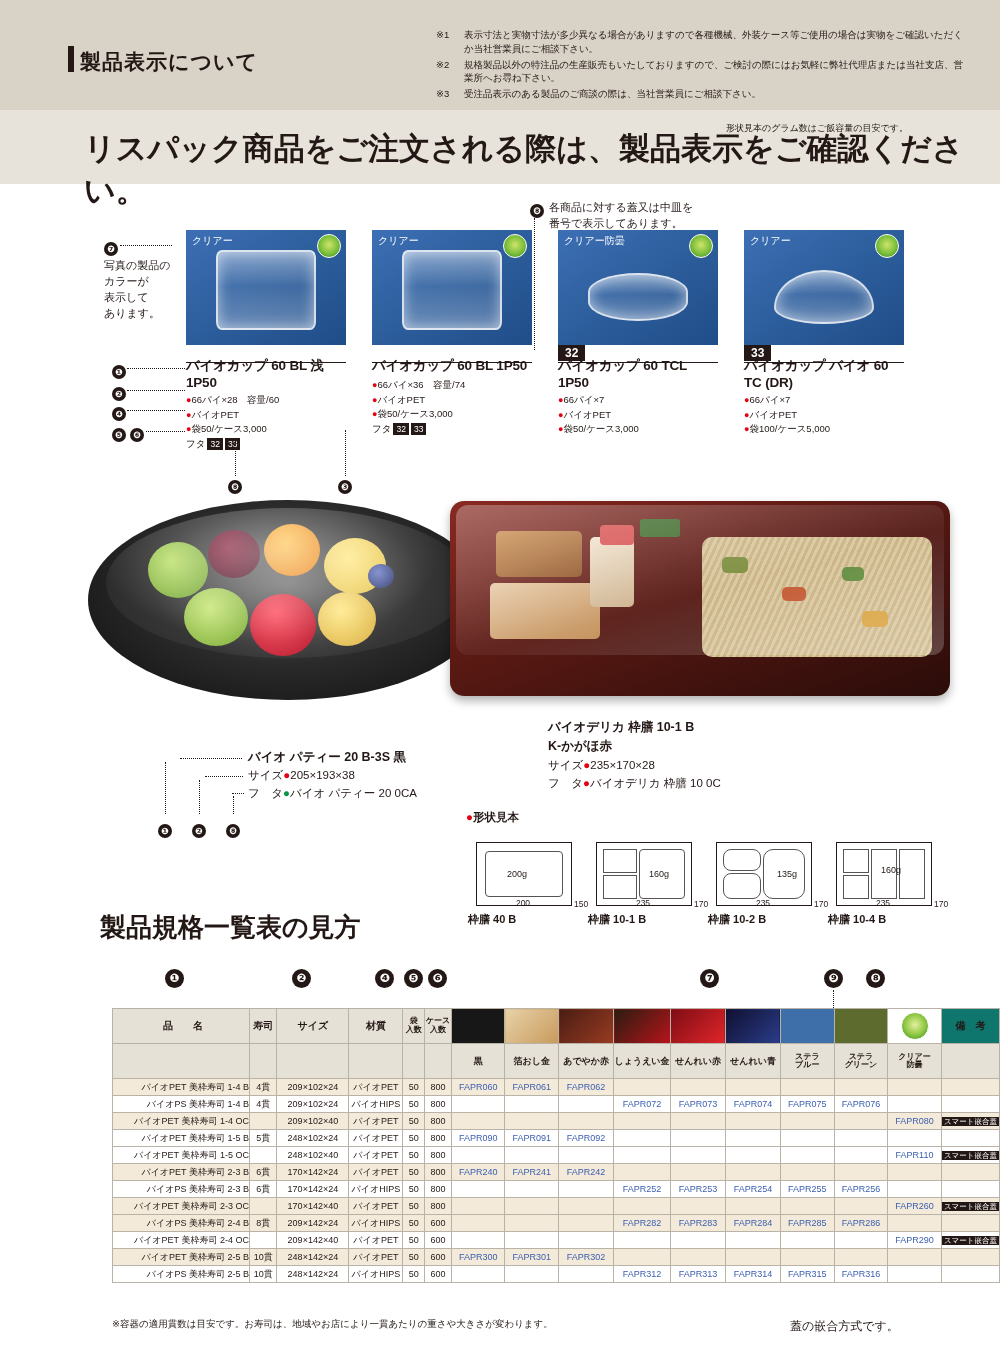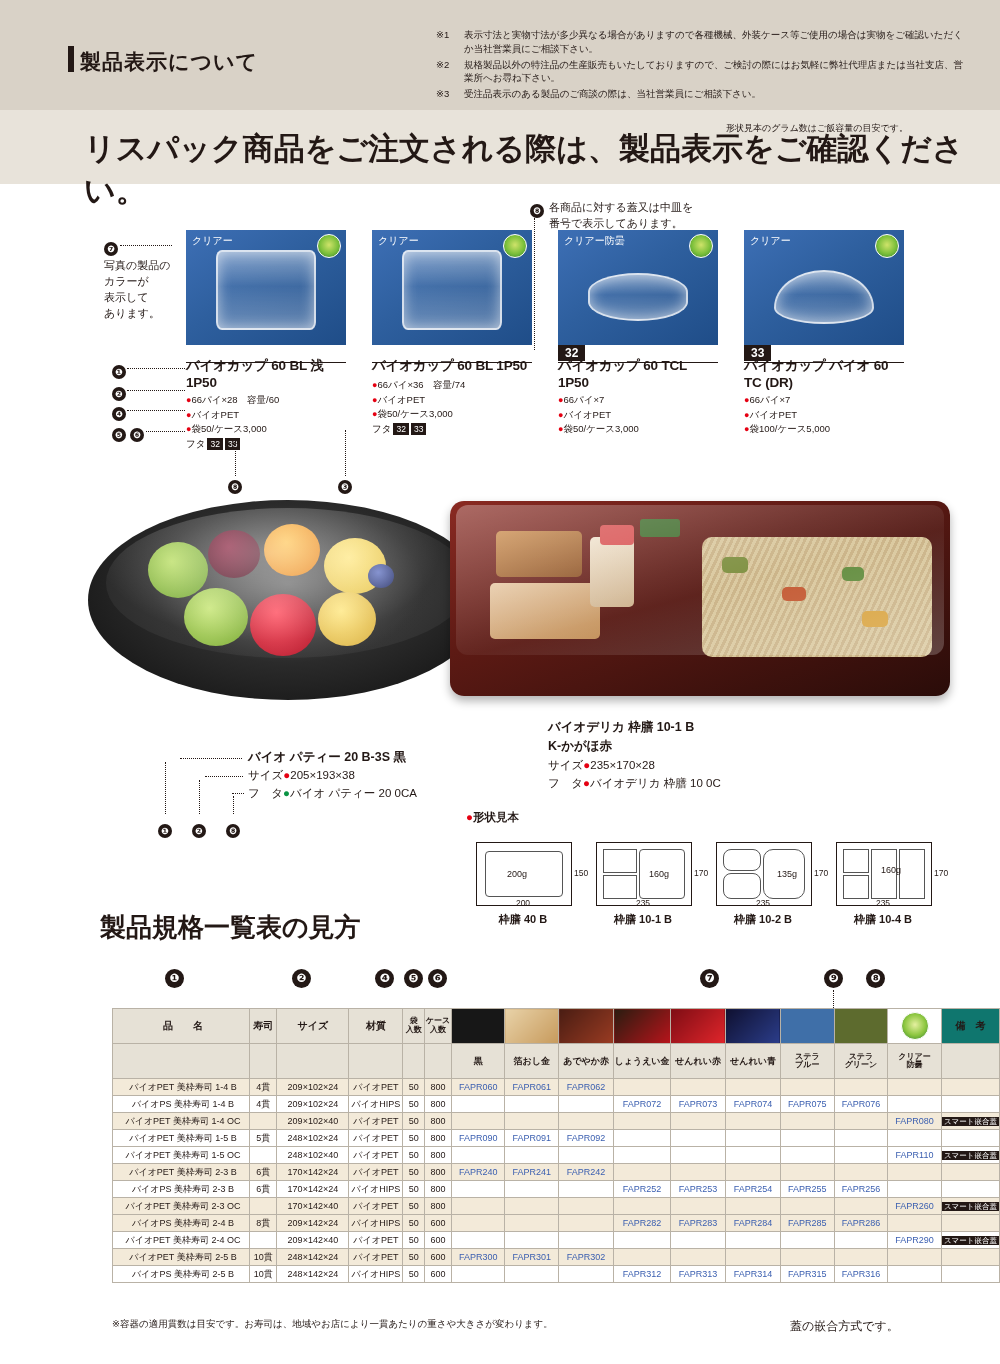--- a/index.html
+++ b/index.html
@@ -68,32 +68,32 @@
   .cap .nm{font-weight:bold;font-size:12.5px;}
   .cap .rd{color:#e50012;}
   .cap .gr{color:#0b9444;}
 
   
   .shapes{position:absolute;left:466px;top:812px;width:460px;height:130px;}
   .shp-title{position:absolute;left:466px;top:810px;font-size:11.5px;font-weight:bold;color:#231815;}
   .shp-box{position:absolute;top:30px;width:94px;height:62px;border:1.4px solid #231815;background:#fff;}
   .shp-in{position:absolute;border:1px solid #555;}
   .shp-g{position:absolute;font-size:9px;color:#231815;}
-  .shp-lbl{position:absolute;top:100px;width:110px;text-align:center;font-size:11px;font-weight:bold;color:#231815;}
+  .shp-lbl{position:absolute;top:100px;width:110px;text-align:left;font-size:11px;font-weight:bold;color:#231815;}
   .shp-w{position:absolute;top:86px;width:94px;text-align:center;font-size:8.5px;color:#231815;}
-  .shp-h{position:absolute;font-size:8.5px;color:#231815;}
+  .shp-h{position:absolute;font-size:8.5px;color:#231815;margin-top:31px;}
   .shp-note{position:absolute;left:726px;top:122px;font-size:9px;color:#231815;}
 
   
   .sec2-title{position:absolute;left:100px;top:910px;font-size:26px;font-weight:bold;color:#231815;}
   .tbl{position:absolute;left:112px;top:1008px;border-collapse:collapse;font-size:9px;color:#231815;}
   .tbl th,.tbl td{border:.6px solid #b9b2a6;padding:0;text-align:center;white-space:nowrap;}
   .tbl thead th{background:#e6e1d6;height:34px;font-weight:bold;font-size:10px;}
   .tbl tbody tr{height:17px;}
-  .tbl .cname{text-align:center;padding-left:4px;width:136px;}
+  .tbl .cname{text-align:right;padding-left:4px;width:136px;}
   .tbl .codecell{color:#3b5fb0;}
   .row-alt{background:#f3ead9;}
   .row-plain{background:#ffffff;}
   .sw{height:36px;width:56px;padding:0;border:.6px solid #b9b2a6;}
   .foot-note{position:absolute;left:112px;top:1318px;font-size:9.5px;color:#231815;}
   .foot-note2{position:absolute;left:790px;top:1318px;font-size:12px;color:#231815;}
   .smart{font-size:7.5px;background:#231815;color:#fff;padding:0 2px;}
   .eco2{width:26px;height:26px;border-radius:50%;background:radial-gradient(circle at 50% 45%,#e5f0a0 0%,#8cc63f 55%,#2f7d32 100%);border:1px solid #fff;margin:0 auto;}
 </style>
 </head>

